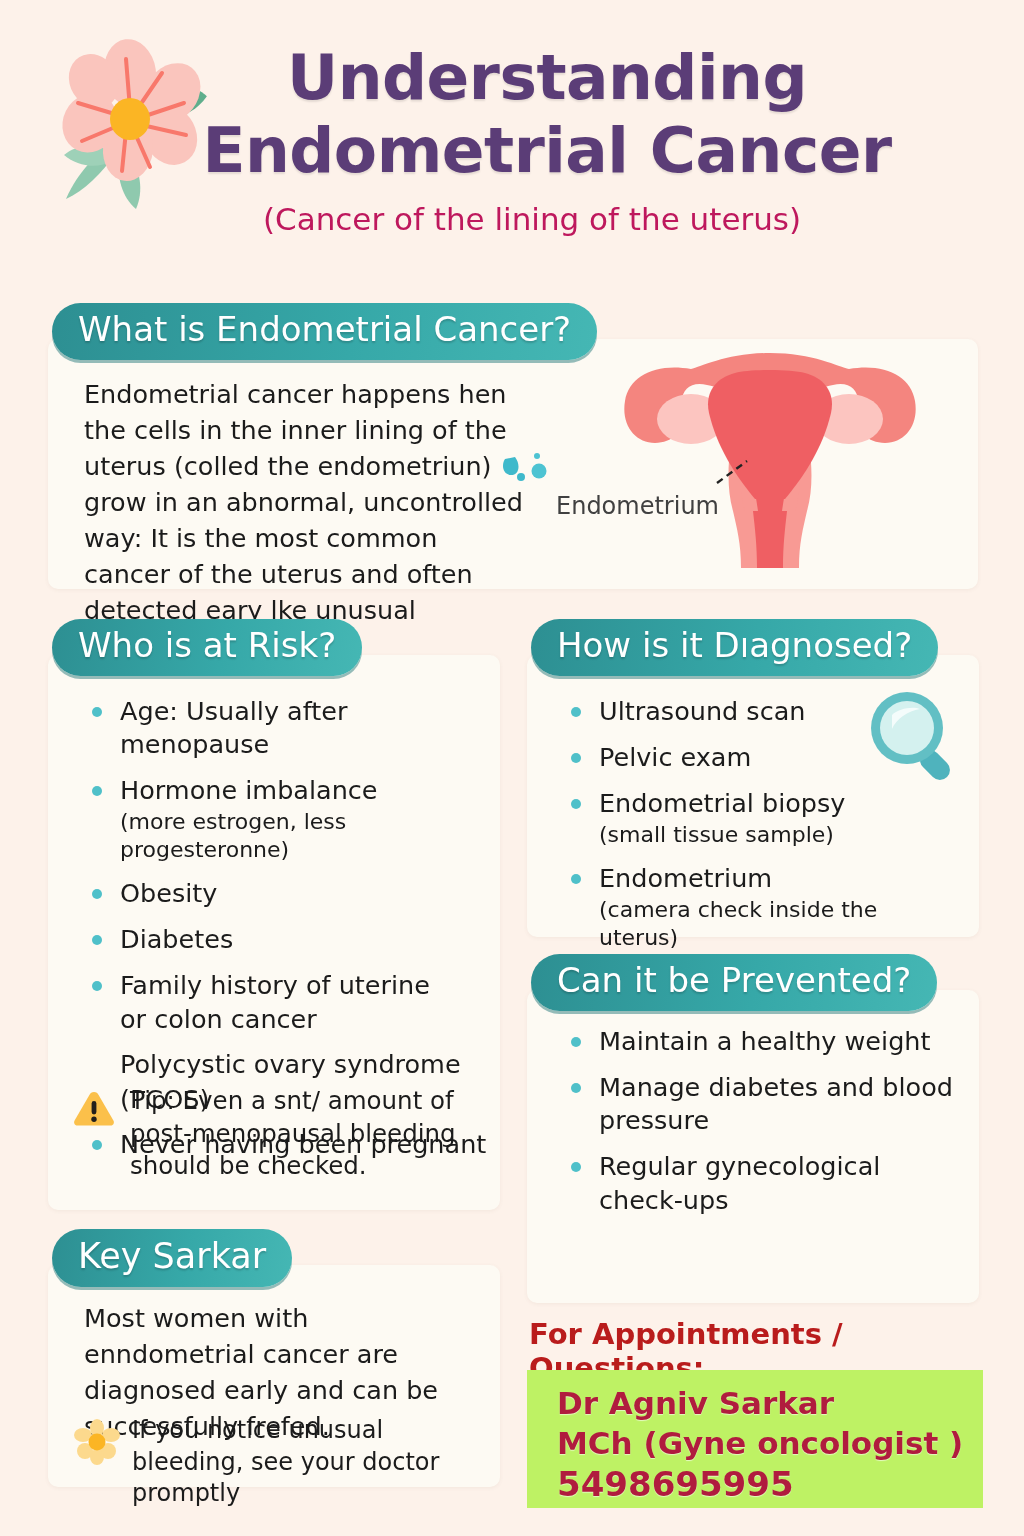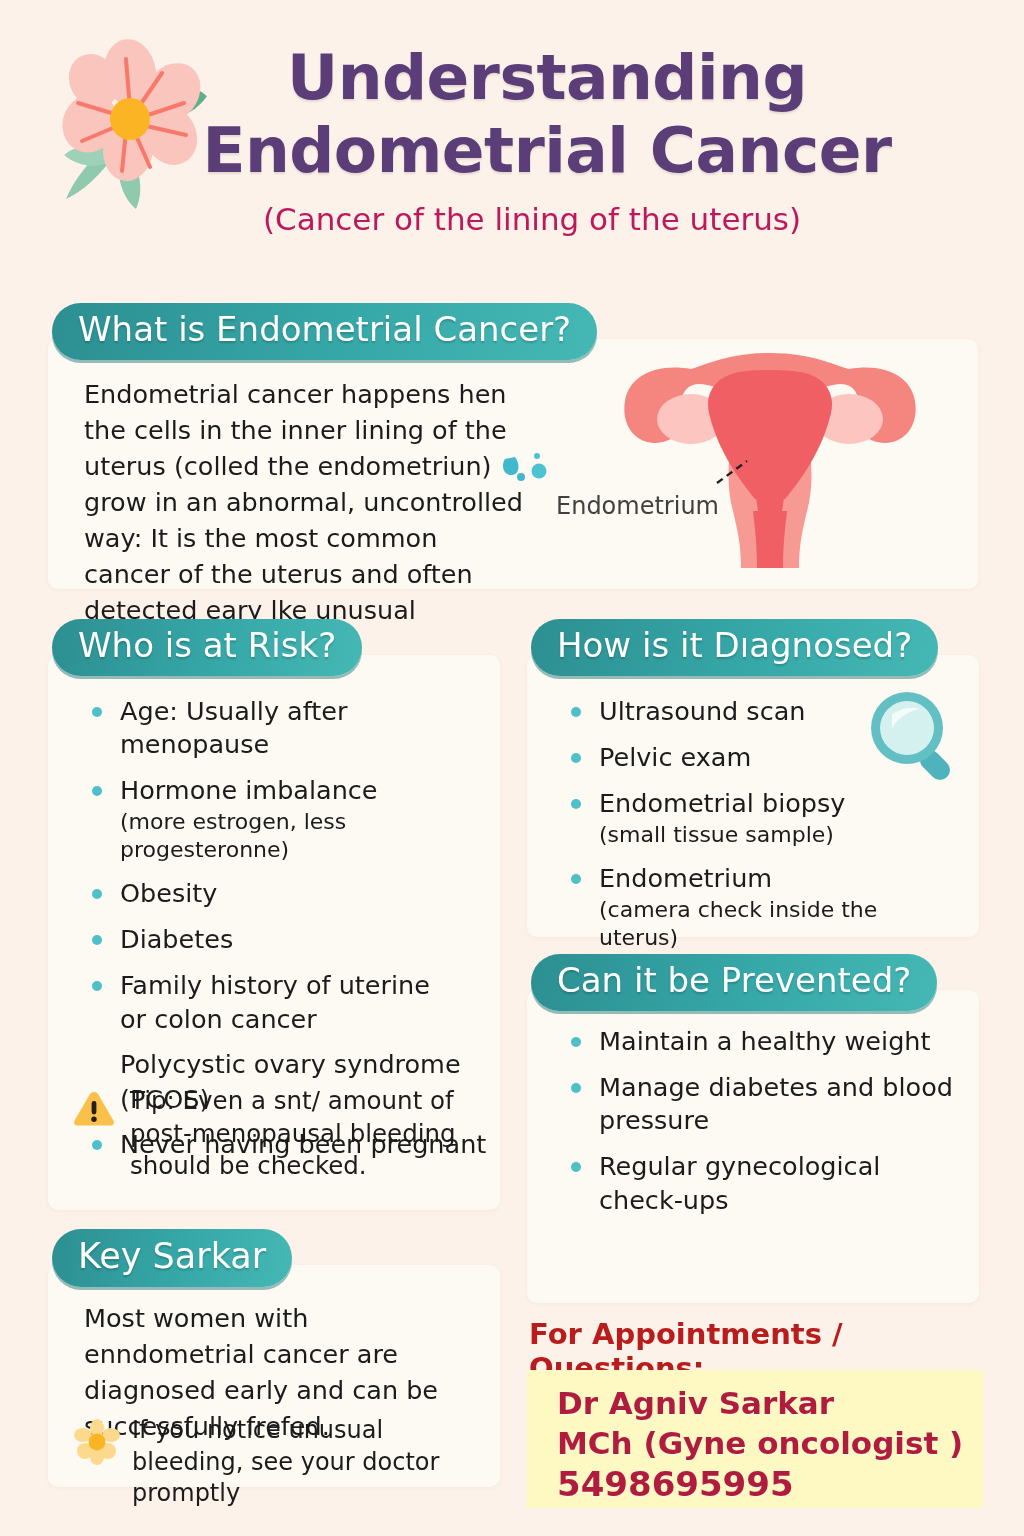--- a/index.html
+++ b/index.html
@@ -171,21 +171,21 @@
     font-size: 29px;
     font-weight: bold;
     color: #b91c1c;
   }
   .contact-box {
     position: absolute;
     left: 527px;
     top: 1363px;
     width: 456px;
     height: 138px;
-    background: #fef9c3;
+    background: #bef264;
   }
   .contact-box .l {
     color: #b01c3e;
     font-weight: bold;
     font-size: 31px;
     line-height: 1.28;
     padding-left: 30px;
     text-shadow: 0 1px 1px rgba(255,255,255,0.6);
   }
   .contact-box .l.first { padding-top: 14px; }

